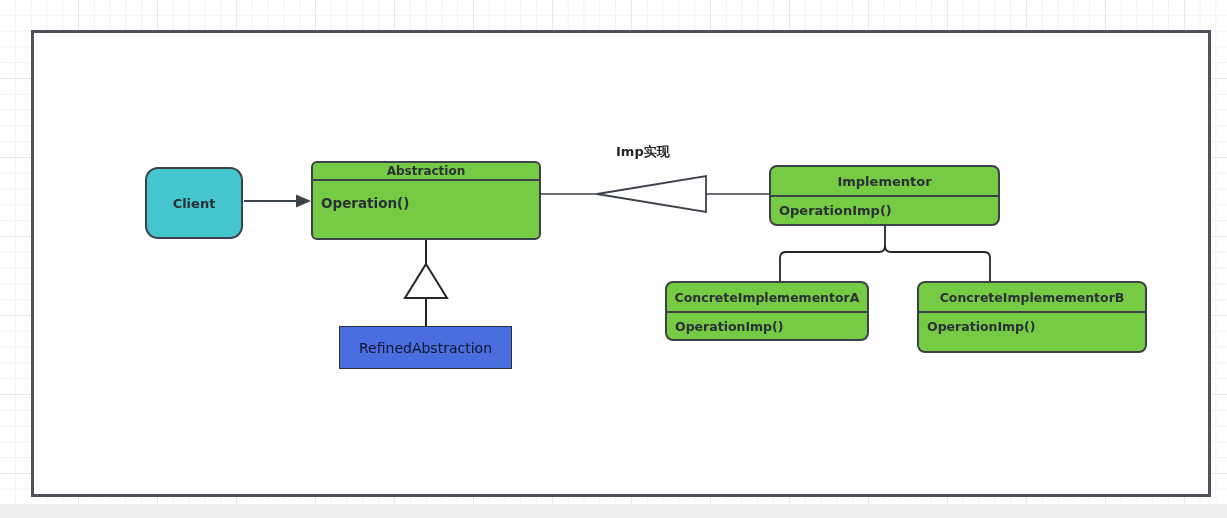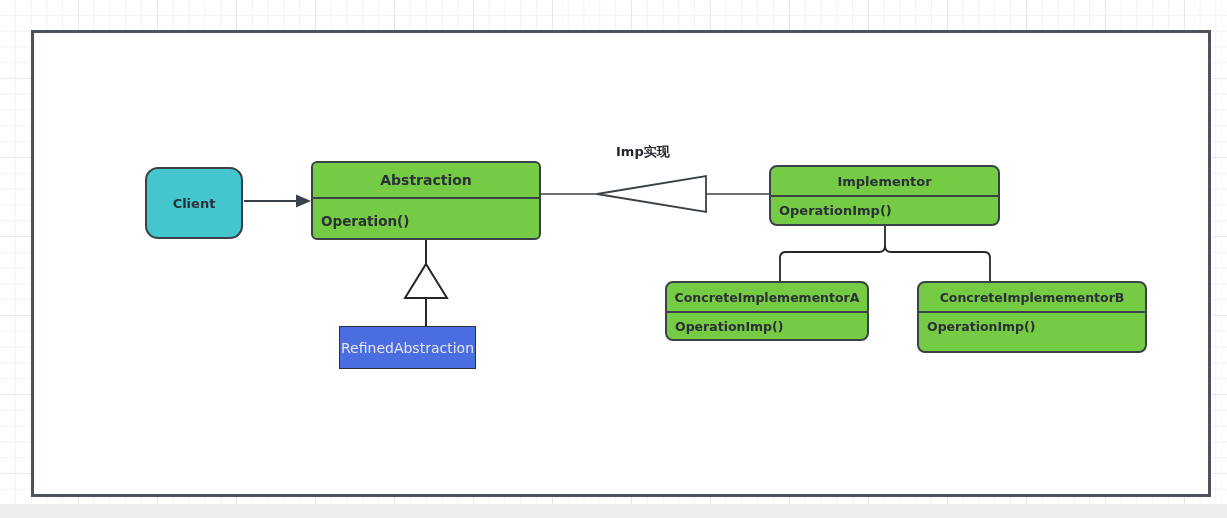--- a/index.html
+++ b/index.html
@@ -93,22 +93,22 @@
 
   
   #box-abstraction {
     left: 311px;
     top: 161px;
     width: 230px;
     height: 79px;
     border-radius: 6px;
   }
   #box-abstraction .uml-title {
-    height: 36px;
-    font-size: 14px;
+    height: 18px;
+    font-size: 12px;
   }
   #box-abstraction .uml-method {
     height: 43px;
     font-size: 13.5px;
     text-align: right;
   }
 
   
   #box-implementor {
     left: 769px;
@@ -166,32 +166,32 @@
     font-size: 13px;
     font-weight: bold;
     color: #2b2f36;
   }
 
   
   #box-refined {
     position: absolute;
     left: 339px;
     top: 326px;
-    width: 137px;
+    width: 173px;
     height: 43px;
     box-sizing: border-box;
     background: #4a6ee0;
     border: 1px solid #2b2f36;
     border-radius: 0;
     display: flex;
     align-items: center;
     justify-content: center;
     font-size: 14px;
     font-weight: normal;
-    color: #e5e5e5;
+    color: #0f172a;
   }
 
   
   #label-imp {
     position: absolute;
     left: 568px;
     top: 143px;
     font-size: 13px;
     font-weight: bold;
     color: #24262b;

